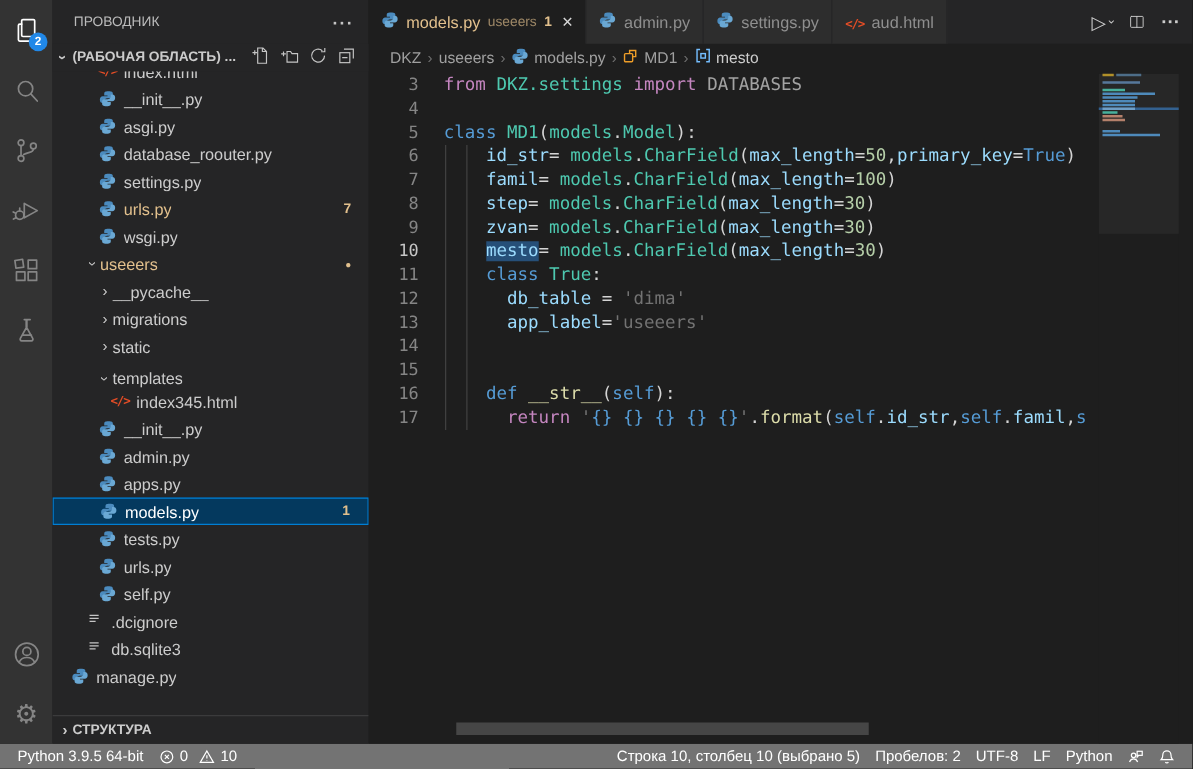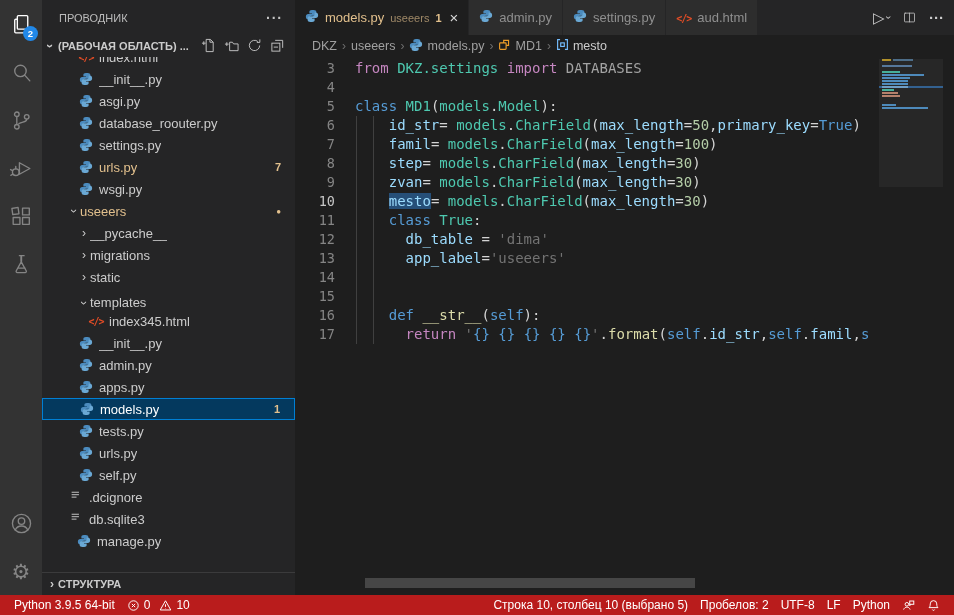--- a/index.html
+++ b/index.html
@@ -76,21 +76,21 @@
   .s-sel{color:#9cdcfe;background:#264f78;}
 
   .minimap{position:absolute;top:2px;right:11px;width:64px;bottom:0;background:#1e1e1e;cursor:pointer;}
   .mm-slider{position:absolute;left:0;right:0;top:0;height:128px;background:rgba(255,255,255,0.045);}
   .mm-row{height:2px;margin-bottom:1px;display:flex;padding-left:3px;}
   .mm-row.hl{background:#2a5a8c;}
   .mm-seg{height:2px;margin-right:2px;flex-shrink:0;opacity:0.85;}
   .hscroll{position:absolute;left:70px;bottom:7px;width:330px;height:10px;background:#464646;cursor:pointer;}
 
   
-  .statusbar{height:20px;background:#b91c1c;color:#ffffff;display:flex;align-items:center;font-size:12px;padding:0 8px;gap:37px;}
+  .statusbar{height:20px;background:#737373;color:#ffffff;display:flex;align-items:center;font-size:12px;padding:0 8px;gap:37px;}
   .st-item{display:flex;align-items:center;gap:4px;padding:0 6px;cursor:pointer;white-space:nowrap;height:100%;}
   .st-right{margin-left:auto;display:flex;align-items:center;}
   .st-item svg{width:13px;height:13px;stroke:#ffffff;fill:none;stroke-width:1.2;}
 </style>
 </head>
 <body>
 
 <div class="app">
 
   <div class="activitybar">
@@ -344,21 +344,21 @@
           <span class="lbl">.dcignore</span>
         </div>
         <div class="row" style="padding-left: 26px;">
           <span class="icon">
             <span class="file-ic"><svg viewBox="0 0 16 16">
                 <path d="M2 4h9M2 7h9M2 10h6"></path>
               </svg></span>
           </span>
           <span class="lbl">db.sqlite3</span>
         </div>
-        <div class="row" style="padding-left: 34px;">
+        <div class="row" style="padding-left: 14px;">
           <span class="icon">
             <svg width="14" height="14" viewBox="0 0 16 16">
               <path d="M7.9 1.2c-1.9 0-2.9.8-2.9 2v1.9h3v.7H3.6C2.1 5.8 1 6.9 1 8.9s1.1 3 2.6 3H5V10c0-1.5 1.3-2.4 2.9-2.4h3c1.1 0 2-.9 2-2V3.2c0-1.2-1.1-2-3-2H7.9z" fill="#4b8bbe"></path>
               <path d="M8.1 14.8c1.9 0 2.9-.8 2.9-2v-1.9H8v-.7h4.4c1.5 0 2.6-1.1 2.6-3.1s-1.1-3-2.6-3H11V6c0 1.5-1.3 2.4-2.9 2.4h-3c-1.1 0-2 .9-2 2v2.4c0 1.2 1.1 2 3 2h2z" fill="#6aa8d4"></path>
             </svg>
           </span>
           <span class="lbl">manage.py</span>
         </div>
       </div>
     <div class="outline">

